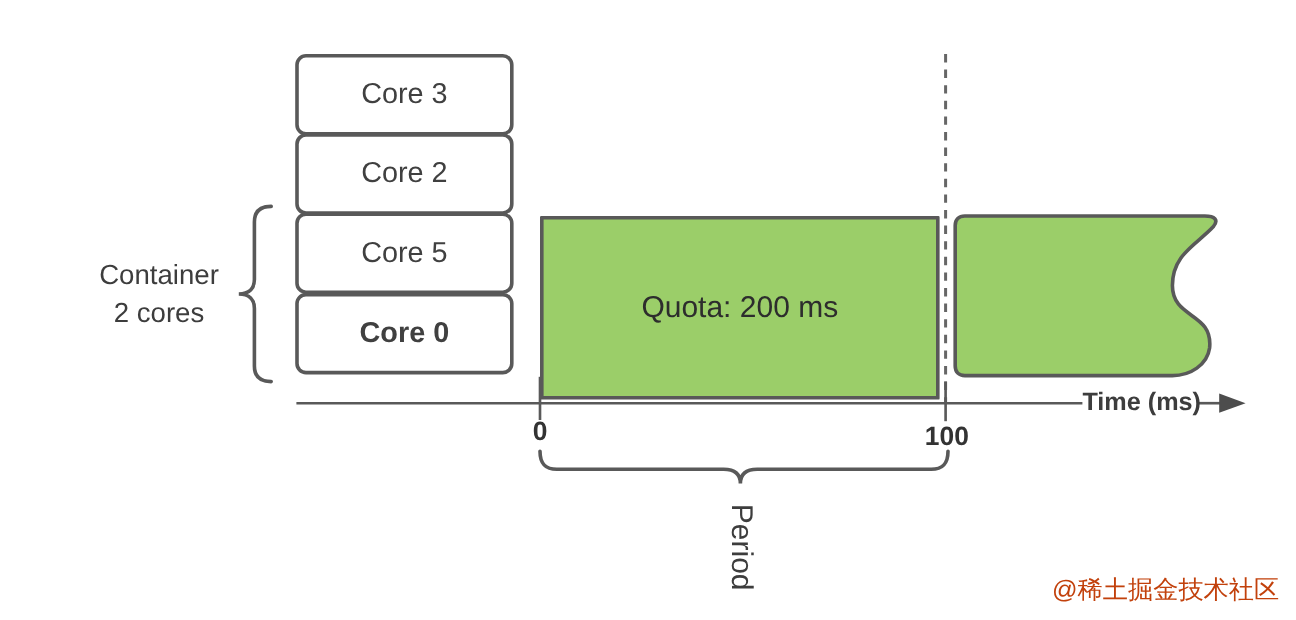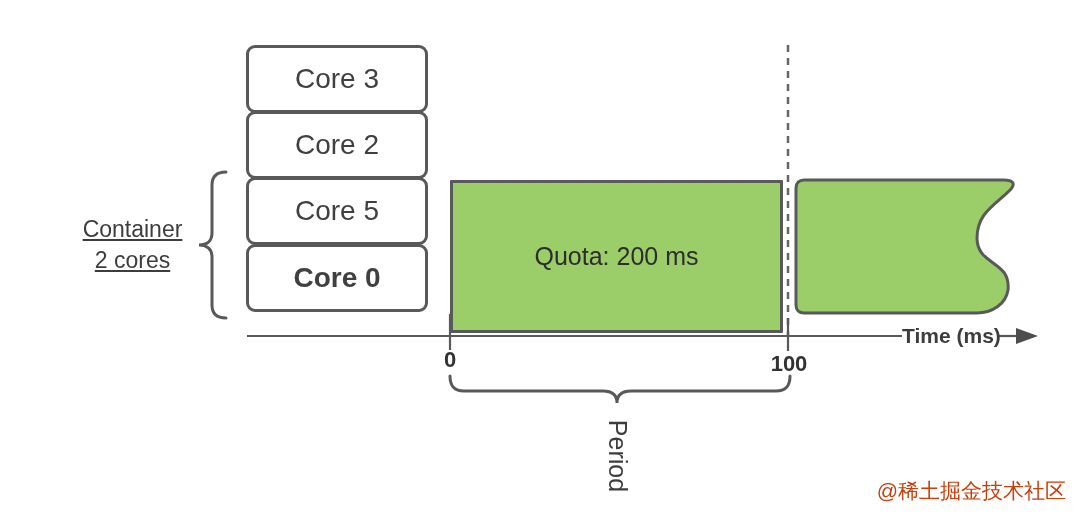--- a/index.html
+++ b/index.html
@@ -18,35 +18,34 @@
     left: 246px;
     width: 182px;
     height: 68px;
     background: #ffffff;
     border: 3px solid #595959;
     border-radius: 9px;
     box-sizing: border-box;
     display: flex;
     align-items: center;
     justify-content: center;
-    font-size: 28px;
+    font-size: 24px;
     color: #404040;
   }
   #core-box-3 { top: 45px; }
   #core-box-2 { top: 111px; }
   #core-box-1 { top: 177px; }
   #core-box-0 { top: 244px; font-weight: bold; }
   #container-label {
     position: absolute;
     left: 55px; top: 214px; width: 155px;
     text-align: center;
     font-size: 23px;
     line-height: 31px;
     color: #3d3d3d;
-    text-decoration: underline;
   }
   #quota-box {
     position: absolute;
     left: 450px; top: 180px;
     width: 333px; height: 153px;
     border: 3px solid #595959;
     border-radius: 1px;
     box-sizing: border-box;
     display: flex;
     align-items: center;

